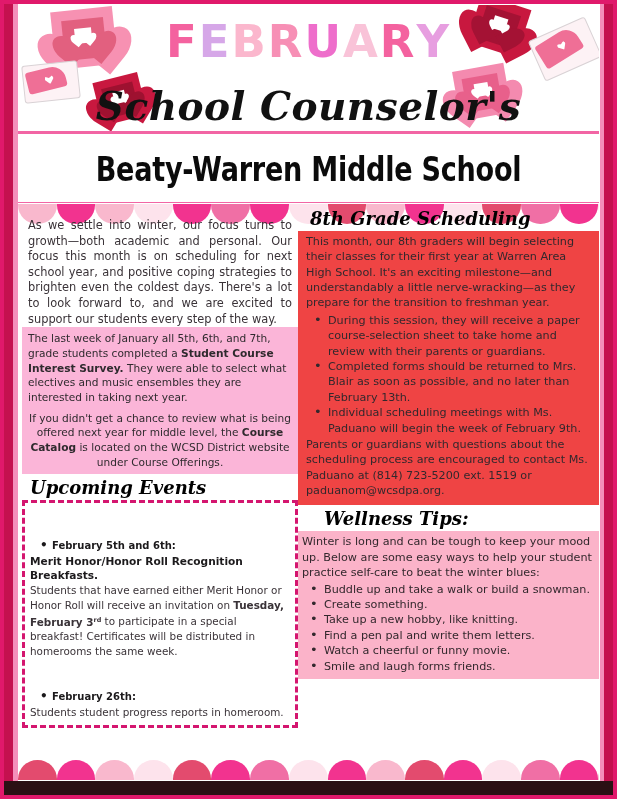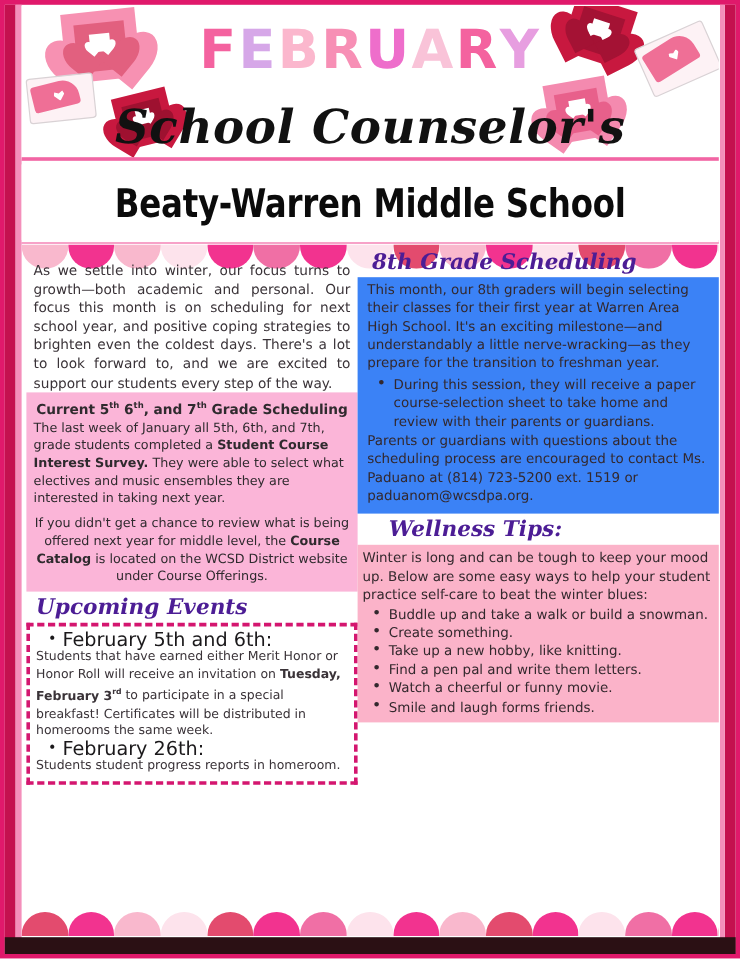--- a/index.html
+++ b/index.html
@@ -136,21 +136,21 @@
 
   .intro {
     font-family:"DejaVu Sans", sans-serif;
     font-size:11.4px; line-height:15.6px; color:#3a3338;
     text-align:justify; padding: 8px 6px 0 6px;
   }
 
   .hdr-script {
     font-family:"DejaVu Serif", serif;
     font-style:italic; font-weight:bold;
-    color:#4c1d95; line-height:1.04;
+    color:#000000; line-height:1.04;
   }
   .hdr-focus { font-size:17px; padding:4px 0 0 8px; }
   .hdr-focus .l2 { display:block; font-size:17.5px; }
   .hdr-upcoming { font-size:18px; padding:5px 0 2px 8px; }
   .hdr-8th { font-size:18px; padding:0 0 2px 12px; }
   .hdr-wellness { font-size:18px; padding:5px 0 3px 26px; }
 
   .pinkbox {
     background:#fbb5d8;
     font-family:"DejaVu Sans", sans-serif;
@@ -167,28 +167,28 @@
 
   .dashed-box {
     border:3px dashed #d4166f;
     background:#ffffff;
     padding:4px 5px 5px 5px;
     font-family:"DejaVu Sans", sans-serif;
     font-size:10.4px; line-height:14.6px; color:#3a3338;
   }
   .dashed-box .ev-b { font-weight:bold; color:#1c1a1c; font-size:10.6px; }
   .dashed-box ul { list-style:none; margin:0; padding:0; }
-  .dashed-box li { padding-left:22px; font-weight:normal; font-size:16px; color:#1b191b; position:relative; }
+  .dashed-box li { padding-left:22px; font-weight:bold; font-size:10px; color:#1b191b; position:relative;margin-top:32px; }
   .dashed-box li:before {
     content:"\2022"; position:absolute; left:10px; top:-1px; font-size:12px;
   }
   .dashed-box p { margin:0; }
 
   .rbox {
-    background:#3b82f6;
+    background:#ef4444;
     font-family:"DejaVu Sans", sans-serif;
     font-size:11.2px; line-height:15.4px; color:#33282d;
     padding:3px 8px 6px 8px;
   }
   .rbox p { margin:0; }
   .rbox ul { list-style:none; margin:2px 0 0 0; padding:0; }
   .rbox li { position:relative; padding-left:22px; }
   .rbox li:before { content:"\2022"; position:absolute; left:8px; top:-1px; font-size:13px; }
 
   .wbox {
@@ -282,51 +282,51 @@
     </div>
 
   <div class="content">
 
     <div class="col-left">
 
       <div class="intro">As we settle into winter, our focus turns to growth—both academic and personal. Our focus this month is on scheduling for next school year, and positive coping strategies to brighten even the coldest days. There's a lot to look forward to, and we are excited to support our students every step of the way.</div>
 
 
       <div class="pinkbox box-focus">
-        <div class="pb-title">
-          <span>Current 5</span><sup>th</sup><span> 6</span><sup>th</sup><span>, and 7</span><sup>th</sup><span> Grade Scheduling</span>
-        </div>
         <p><span>The last week of January all 5th, 6th, and 7th, grade students completed a </span><b>Student Course Interest Survey.</b><span>  They were able to select what electives and music ensembles they are interested in taking next year.</span></p>
         <div class="gap"></div>
         <p class="pb-indent"><span>If you didn't get a chance to review what is being offered next year for middle level, the </span><b>Course Catalog</b><span> is located on the WCSD District website under Course Offerings.</span></p>
       </div>
 
       <div class="hdr-script hdr-upcoming">Upcoming Events</div>
 
       <div class="dashed-box">
         <ul>
           <li>February 5th and 6th:</li>
         </ul>
+        <p class="ev-b">Merit Honor/Honor Roll Recognition Breakfasts.</p>
         <p><span>Students that have earned either Merit Honor or Honor Roll will receive an invitation on </span><b><span>Tuesday, February 3</span><sup>rd</sup></b><span> to participate in a special breakfast! Certificates will be distributed in homerooms the same week.</span></p>
         <ul>
           <li>February 26th:</li>
         </ul>
         <p>Students student progress reports in homeroom.</p>
       </div>
 
     </div>
 
     <div class="col-right">
 
       <div class="hdr-script hdr-8th">8th Grade Scheduling</div>
 
       <div class="rbox">
         <p>This month, our 8th graders will begin selecting their classes for their first year at Warren Area High School. It's an exciting milestone—and understandably a little nerve-wracking—as they prepare for the transition to freshman year.</p>
         <ul id="sched-list">
             <li>During this session, they will receive a paper course-selection sheet to take home and review with their parents or guardians.</li>
+            <li>Completed forms should be returned to Mrs. Blair as soon as possible, and no later than February 13th.</li>
+            <li>Individual scheduling meetings with Ms. Paduano will begin the week of February 9th.</li>
           </ul>
         <p style="margin-top:1px;">Parents or guardians with questions about the scheduling process are encouraged to contact Ms. Paduano at (814) 723-5200 ext. 1519 or paduanom@wcsdpa.org.</p>
       </div>
 
       <div class="hdr-script hdr-wellness">Wellness Tips:</div>
 
       <div class="wbox">
         <p>Winter is long and can be tough to keep your mood up. Below are some easy ways to help your student practice self-care to beat the winter blues:</p>
         <ul id="well-list">
             <li>Buddle up and take a walk or build a snowman.</li>

